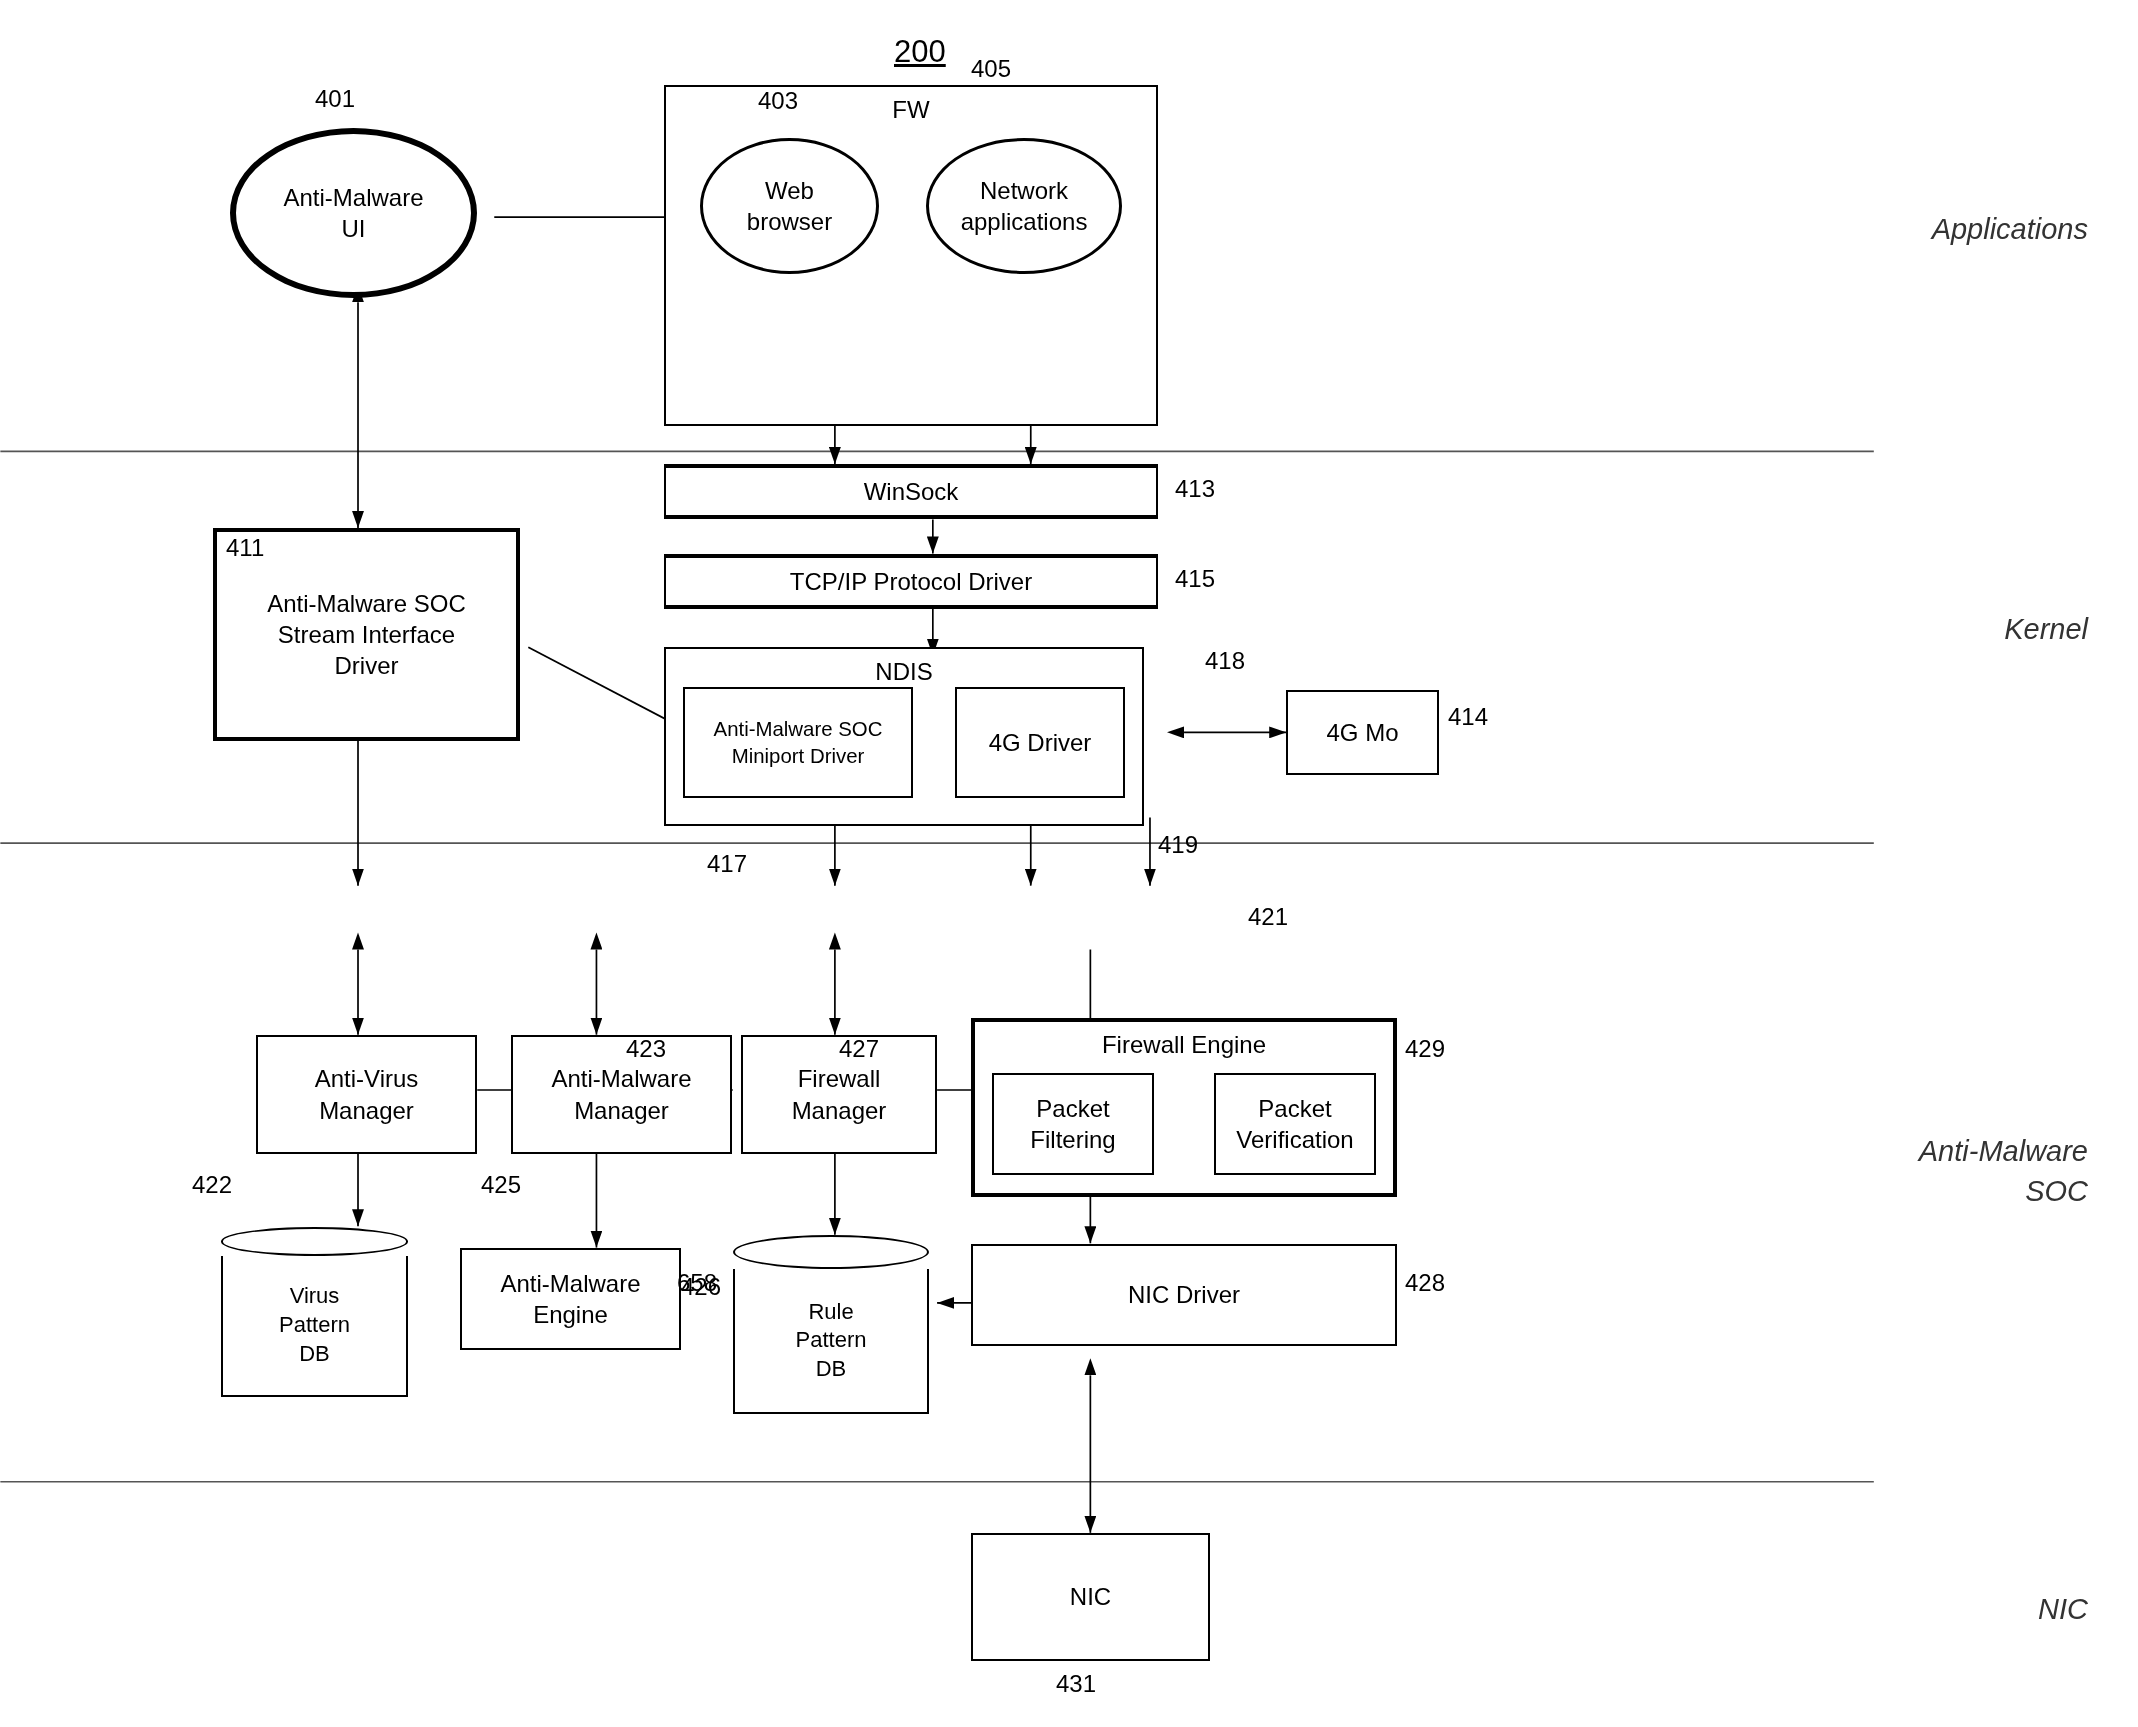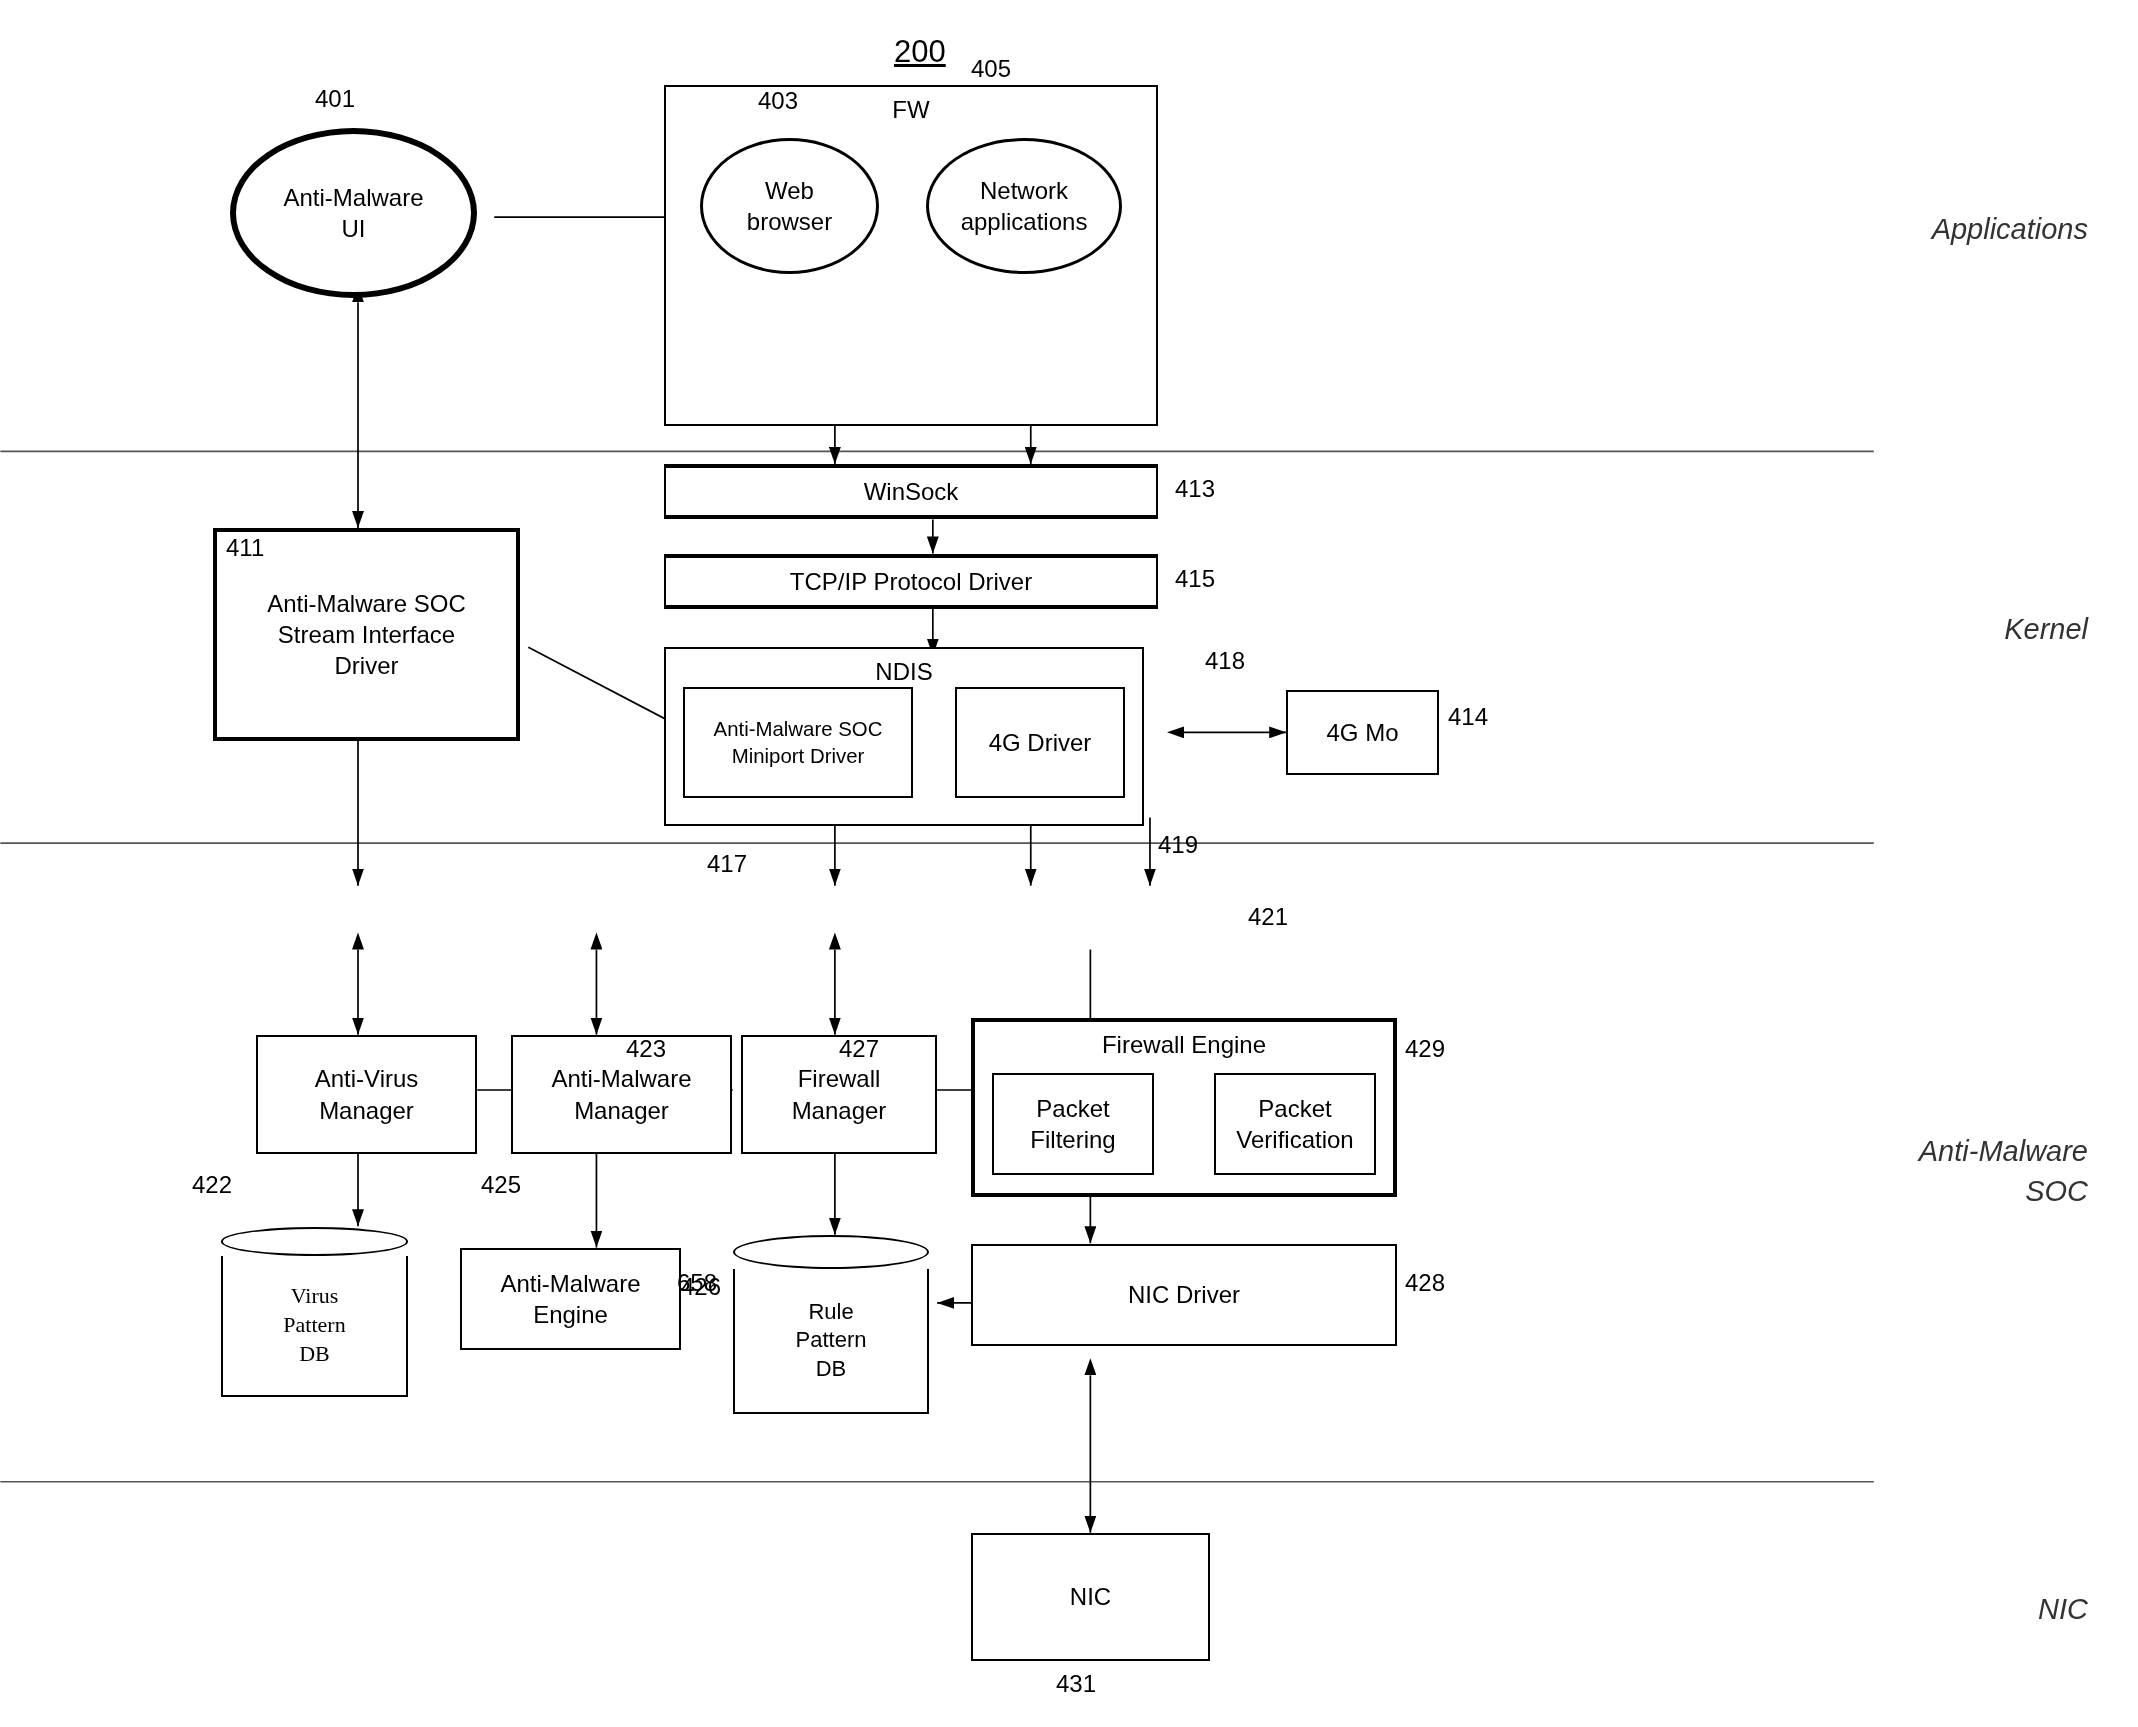--- a/index.html
+++ b/index.html
@@ -307,21 +307,21 @@
 Verification</span>
     </div>
   </div>
 
   <div class="label" style="top: 1035px; left: 1405px;">429</div>
 
   <div class="label" style="top: 1171px; left: 481px;">425</div>
 
   <div class="cylinder" style="left: 221px; top: 1227px; width: 187px; height: 170px;">
     <div class="cylinder-top" style="width: 187px; height: 34px;"></div>
-    <div class="cylinder-body" style="width: 187px; height: 168px; padding: 8.5px; font-family: Liberation Serif, serif;">
+    <div class="cylinder-body" style="width: 187px; height: 168px; padding: 8.5px;">
       <span style="white-space: pre-line;">Virus
 Pattern
 DB</span>
     </div>
   </div>
 
   <div class="box" style="left: 460px; top: 1248px; width: 221px; height: 102px;">
     <span style="white-space: pre-line;">Anti-Malware
 Engine</span>
   </div>

